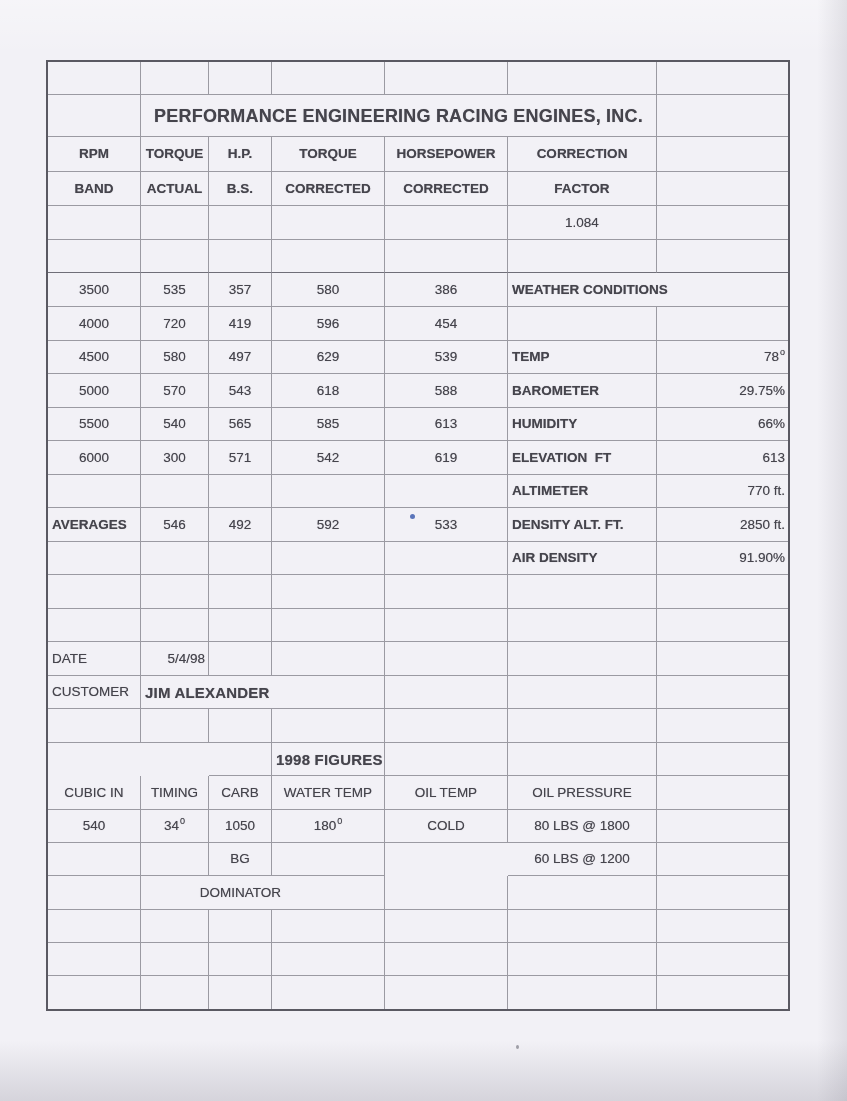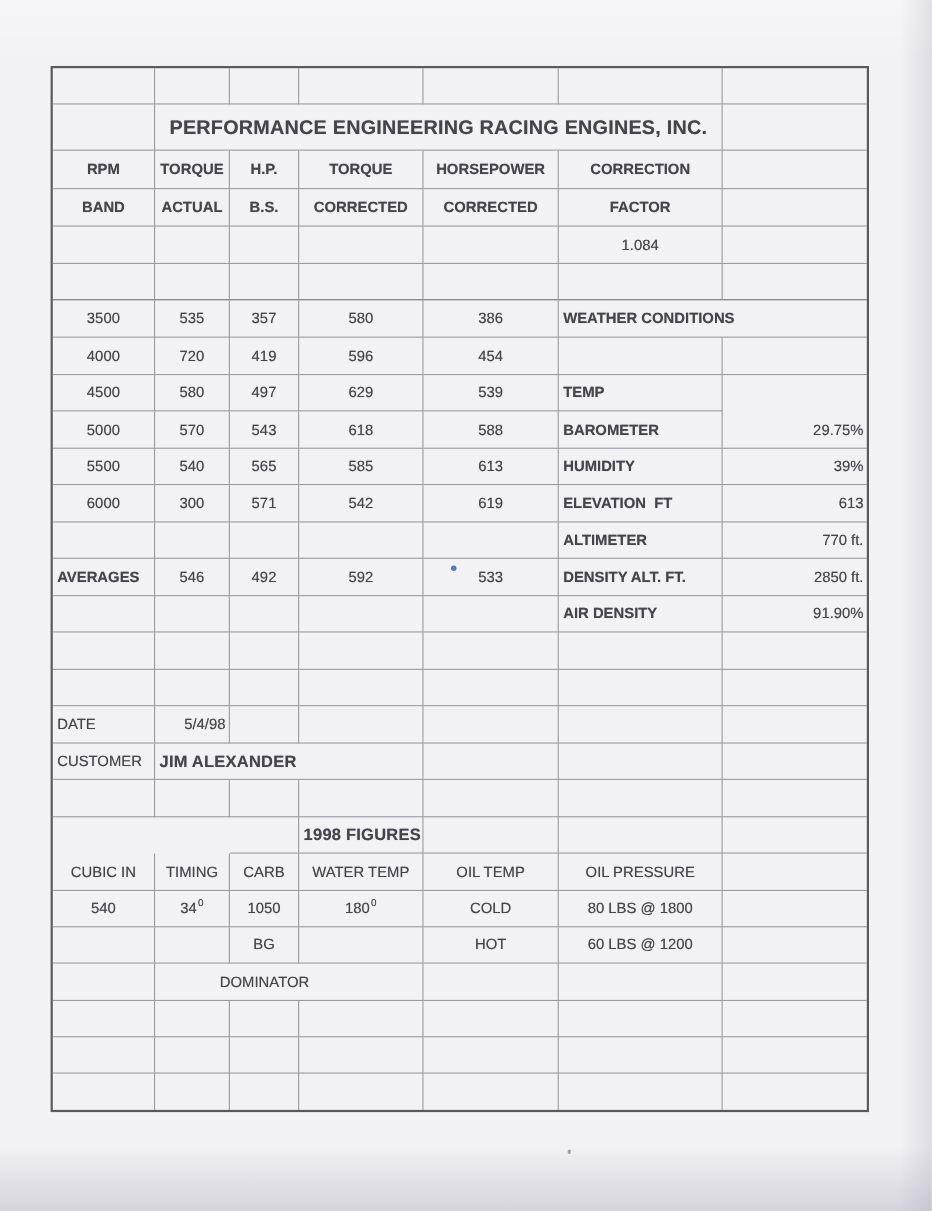--- a/index.html
+++ b/index.html
@@ -96,34 +96,35 @@
       <div class="cell" style="grid-area: 8 / 4 / auto / span 1;"><span>596</span></div>
       <div class="cell" style="grid-area: 8 / 5 / auto / span 1;"><span>454</span></div>
       <div class="cell" style="grid-area: 8 / 6 / auto / span 1;"></div>
       <div class="cell nbr" style="grid-area: 8 / 7 / auto / span 1;"></div>
       <div class="cell" style="grid-area: 9 / 1 / auto / span 1;"><span>4500</span></div>
       <div class="cell" style="grid-area: 9 / 2 / auto / span 1;"><span>580</span></div>
       <div class="cell" style="grid-area: 9 / 3 / auto / span 1;"><span>497</span></div>
       <div class="cell" style="grid-area: 9 / 4 / auto / span 1;"><span>629</span></div>
       <div class="cell" style="grid-area: 9 / 5 / auto / span 1;"><span>539</span></div>
       <div class="cell al bold" style="grid-area: 9 / 6 / auto / span 1;"><span>TEMP</span></div>
+      <div class="cell ar nbr" style="grid-area: 9 / 7 / auto / span 1;"><span>78</span><sup>o</sup></div>
       <div class="cell" style="grid-area: 10 / 1 / auto / span 1;"><span>5000</span></div>
       <div class="cell" style="grid-area: 10 / 2 / auto / span 1;"><span>570</span></div>
       <div class="cell" style="grid-area: 10 / 3 / auto / span 1;"><span>543</span></div>
       <div class="cell" style="grid-area: 10 / 4 / auto / span 1;"><span>618</span></div>
       <div class="cell" style="grid-area: 10 / 5 / auto / span 1;"><span>588</span></div>
       <div class="cell al bold" style="grid-area: 10 / 6 / auto / span 1;"><span>BAROMETER</span></div>
       <div class="cell ar nbr" style="grid-area: 10 / 7 / auto / span 1;"><span>29.75%</span></div>
       <div class="cell" style="grid-area: 11 / 1 / auto / span 1;"><span>5500</span></div>
       <div class="cell" style="grid-area: 11 / 2 / auto / span 1;"><span>540</span></div>
       <div class="cell" style="grid-area: 11 / 3 / auto / span 1;"><span>565</span></div>
       <div class="cell" style="grid-area: 11 / 4 / auto / span 1;"><span>585</span></div>
       <div class="cell" style="grid-area: 11 / 5 / auto / span 1;"><span>613</span></div>
       <div class="cell al bold" style="grid-area: 11 / 6 / auto / span 1;"><span>HUMIDITY</span></div>
-      <div class="cell ar nbr" style="grid-area: 11 / 7 / auto / span 1;"><span>39%</span></div>
+      <div class="cell ar nbr" style="grid-area: 11 / 7 / auto / span 1;"><span>66%</span></div>
       <div class="cell" style="grid-area: 12 / 1 / auto / span 1;"><span>6000</span></div>
       <div class="cell" style="grid-area: 12 / 2 / auto / span 1;"><span>300</span></div>
       <div class="cell" style="grid-area: 12 / 3 / auto / span 1;"><span>571</span></div>
       <div class="cell" style="grid-area: 12 / 4 / auto / span 1;"><span>542</span></div>
       <div class="cell" style="grid-area: 12 / 5 / auto / span 1;"><span>619</span></div>
       <div class="cell al bold" style="grid-area: 12 / 6 / auto / span 1;"><span>ELEVATION  FT</span></div>
       <div class="cell ar nbr" style="grid-area: 12 / 7 / auto / span 1;"><span>613</span></div>
       <div class="cell" style="grid-area: 13 / 1 / auto / span 1;"></div>
       <div class="cell" style="grid-area: 13 / 2 / auto / span 1;"></div>
       <div class="cell" style="grid-area: 13 / 3 / auto / span 1;"></div>
@@ -194,21 +195,20 @@
       <div class="cell" style="grid-area: 23 / 2 / auto / span 1;"><span>34</span><sup>0</sup></div>
       <div class="cell" style="grid-area: 23 / 3 / auto / span 1;"><span>1050</span></div>
       <div class="cell" style="grid-area: 23 / 4 / auto / span 1;"><span>180</span><sup>0</sup></div>
       <div class="cell" style="grid-area: 23 / 5 / auto / span 1;"><span>COLD</span></div>
       <div class="cell" style="grid-area: 23 / 6 / auto / span 1;"><span>80 LBS @ 1800</span></div>
       <div class="cell nbr" style="grid-area: 23 / 7 / auto / span 1;"></div>
       <div class="cell" style="grid-area: 24 / 1 / auto / span 1;"></div>
       <div class="cell" style="grid-area: 24 / 2 / auto / span 1;"></div>
       <div class="cell" style="grid-area: 24 / 3 / auto / span 1;"><span>BG</span></div>
       <div class="cell" style="grid-area: 24 / 4 / auto / span 1;"></div>
-      <div class="cell" style="grid-area: 24 / 5 / auto / span 1;"><span>HOT</span></div>
       <div class="cell" style="grid-area: 24 / 6 / auto / span 1;"><span>60 LBS @ 1200</span></div>
       <div class="cell nbr" style="grid-area: 24 / 7 / auto / span 1;"></div>
       <div class="cell" style="grid-area: 25 / 1 / auto / span 1;"></div>
       <div class="cell" style="grid-area: 25 / 2 / auto / span 3; padding-right: 44px;"><span>DOMINATOR</span></div>
       <div class="cell" style="grid-area: 25 / 5 / auto / span 1;"></div>
       <div class="cell" style="grid-area: 25 / 6 / auto / span 1;"></div>
       <div class="cell nbr" style="grid-area: 25 / 7 / auto / span 1;"></div>
       <div class="cell" style="grid-area: 26 / 1 / auto / span 1;"></div>
       <div class="cell" style="grid-area: 26 / 2 / auto / span 1;"></div>
       <div class="cell" style="grid-area: 26 / 3 / auto / span 1;"></div>

